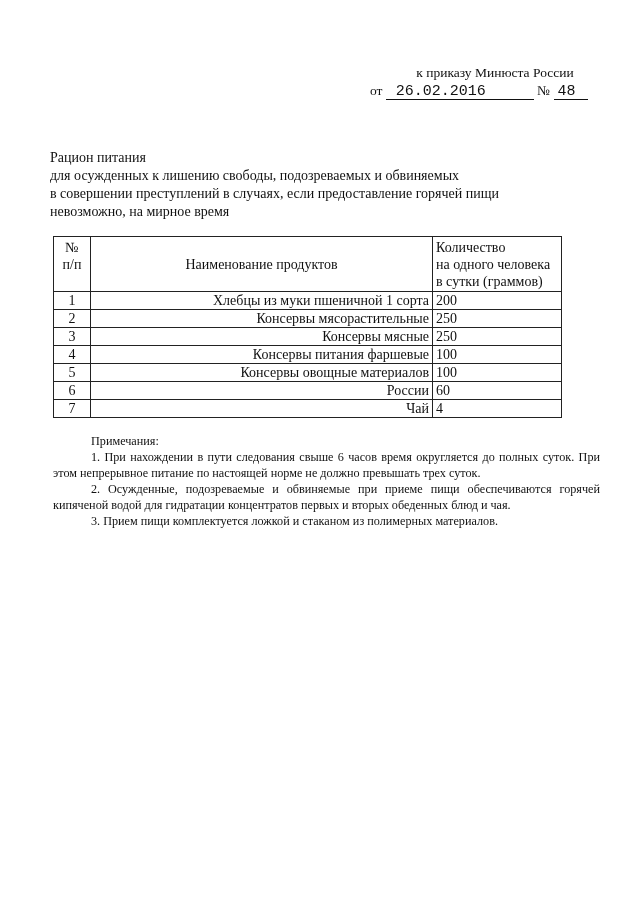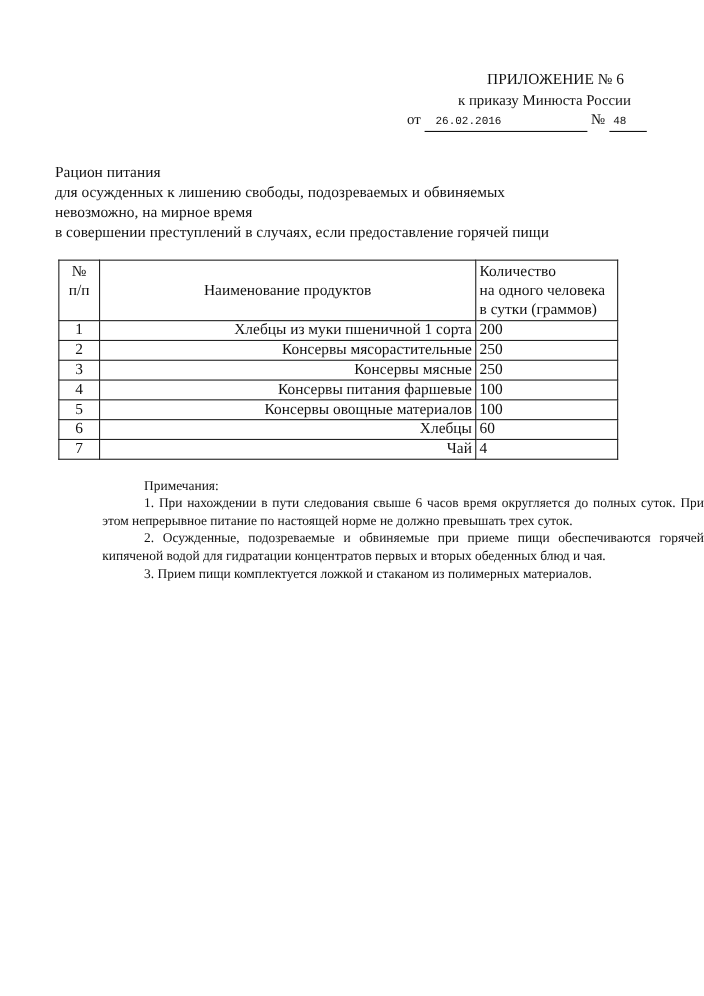--- a/index.html
+++ b/index.html
@@ -4,61 +4,60 @@
 <style>
   html, body { margin: 0; padding: 0; background: #ffffff; }
   body { width: 640px; height: 905px; position: relative; overflow: hidden;
          font-family: "Liberation Serif", "DejaVu Serif", serif; color: #111; }
   .page { position: absolute; left: 0; top: 0; width: 640px; height: 905px; }
 
   .appendix { position: absolute; right: 40px; top: 64px; width: 230px; font-size: 13.5px; line-height: 18px; text-align: right; }
   .appendix .a-title { text-align: center; padding-left: 40px; font-size: 14px; }
   .appendix .a-order { text-align: center; padding-left: 20px; }
   .appendix .a-date-line { text-align: left; position: relative; white-space: nowrap; }
-  .mono { font-family: "Liberation Mono", "DejaVu Sans Mono", monospace; font-size: 10px; }
+  .mono { font-family: "Liberation Mono", "DejaVu Sans Mono", monospace; font-size: 15px; }
   .uline { display: inline-block; border-bottom: 1px solid #111; line-height: 14px; }
   .date-val { width: 138px; padding-left: 10px; }
   .num-val { width: 30px; padding-left: 4px; }
 
   .title-block { position: absolute; left: 50px; width: 540px; top: 149px; text-align: left; font-size: 14px; line-height: 18px; }
 
   table.ration { position: absolute; left: 53px; top: 236px; width: 509px; border-collapse: collapse; font-size: 14px; }
   table.ration td, table.ration th { border: 1px solid #222; font-weight: normal; padding: 0 3px; line-height: 17px; }
   table.ration th { vertical-align: middle; }
   .col-num { width: 30px; text-align: center; }
   .col-name { text-align: right; }
   .col-qty { width: 122px; text-align: left; }
   .hdr-num { vertical-align: top !important; text-align: center; padding-top: 2px !important; }
   .hdr-row th { height: 52px; }
 
-  .notes { position: absolute; left: 53px; width: 547px; top: 433px; font-size: 12.2px; line-height: 16px; text-align: justify; margin-left: 40px; }
+  .notes { position: absolute; left: 53px; width: 547px; top: 433px; font-size: 12.2px; line-height: 16px; text-align: justify; }
   .notes .n-head { padding-left: 38px; }
   .notes .n-item { text-indent: 38px; }
 </style>
 </head>
 <body>
 
 <div class="page">
 
   <div class="appendix">
-    <div class="a-title">ПРИЛОЖЕНИЕ № 6</div>
     <div class="a-order">к приказу Минюста России</div>
     <div class="a-date-line">
       <span>от</span>
       <span class="uline date-val mono">26.02.2016</span>
       <span>№</span>
       <span class="uline num-val mono">48</span>
     </div>
   </div>
 
   <div class="title-block">
     <div>Рацион питания</div>
     <div>для осужденных к лишению свободы, подозреваемых и обвиняемых</div>
+    <div>в совершении преступлений в случаях, если предоставление горячей пищи</div>
     <div>невозможно, на мирное время</div>
-    <div>в совершении преступлений в случаях, если предоставление горячей пищи</div>
   </div>
 
   <table class="ration">
     <tbody>
         <tr class="hdr-row">
       <th class="col-num hdr-num">
         <div>№</div>
         <div>п/п</div>
       </th>
       <th class="col-name" style="text-align:center">Наименование продуктов</th>
@@ -88,21 +87,21 @@
       <td class="col-name">Консервы питания фаршевые</td>
       <td class="col-qty">100</td>
     </tr>
     <tr>
       <td class="col-num">5</td>
       <td class="col-name">Консервы овощные материалов</td>
       <td class="col-qty">100</td>
     </tr>
     <tr>
       <td class="col-num">6</td>
-      <td class="col-name">Хлебцы</td>
+      <td class="col-name">России</td>
       <td class="col-qty">60</td>
     </tr>
     <tr>
       <td class="col-num">7</td>
       <td class="col-name">Чай</td>
       <td class="col-qty">4</td>
     </tr>
   </tbody>
     </table>
 

